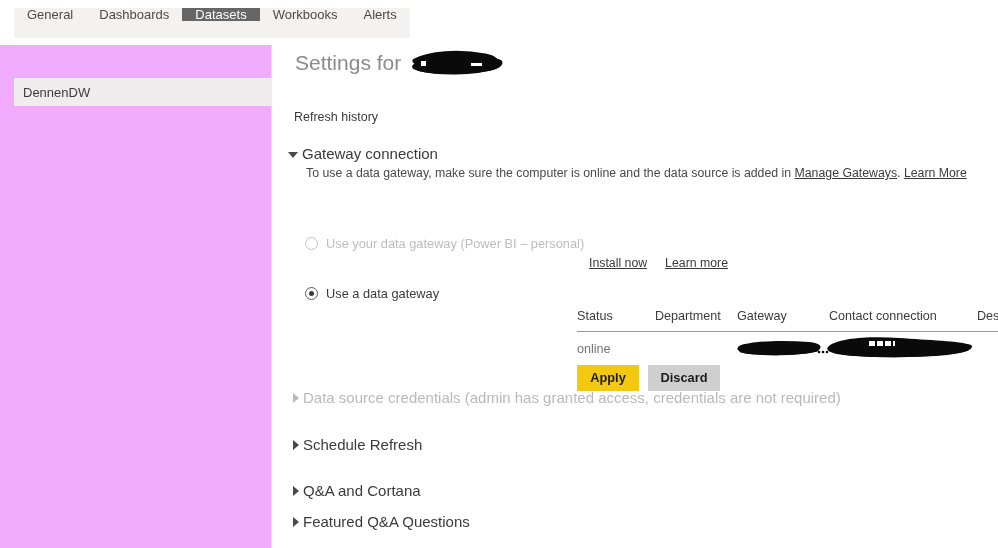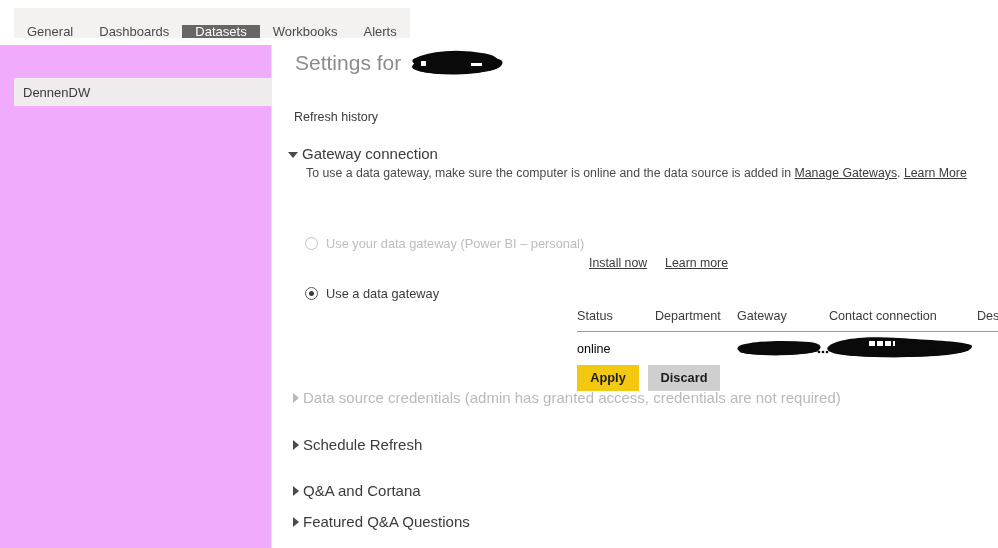--- a/index.html
+++ b/index.html
@@ -19,21 +19,21 @@
   }
 
   
   .tabbar {
     position: absolute;
     left: 14px;
     top: 8px;
     height: 30px;
     background: #f3f2f1;
     display: flex;
-    align-items: flex-end;
+    align-items: flex-start;
   }
   .tab {
     display: flex;
     align-items: center;
     padding: 0 13px;
     font-size: 13px;
     color: #4a4a4a;
     line-height: 1;
     cursor: pointer;
     white-space: nowrap;
@@ -211,21 +211,21 @@
   }
   .gwtable td {
     padding: 9px 0 6px 0;
     vertical-align: middle;
     height: 22px;
   }
   .col-status { width: 78px; }
   .col-dept   { width: 82px; }
   .col-gw     { width: 92px; }
   .col-contact{ width: 148px; }
-  .status-online { color: #000000; }
+  .status-online { color: #737373; }
 
   .redact-cell {
     display: inline-block;
     position: relative;
     height: 12px;
   }
 
   
   .btnrow {
     position: absolute;

